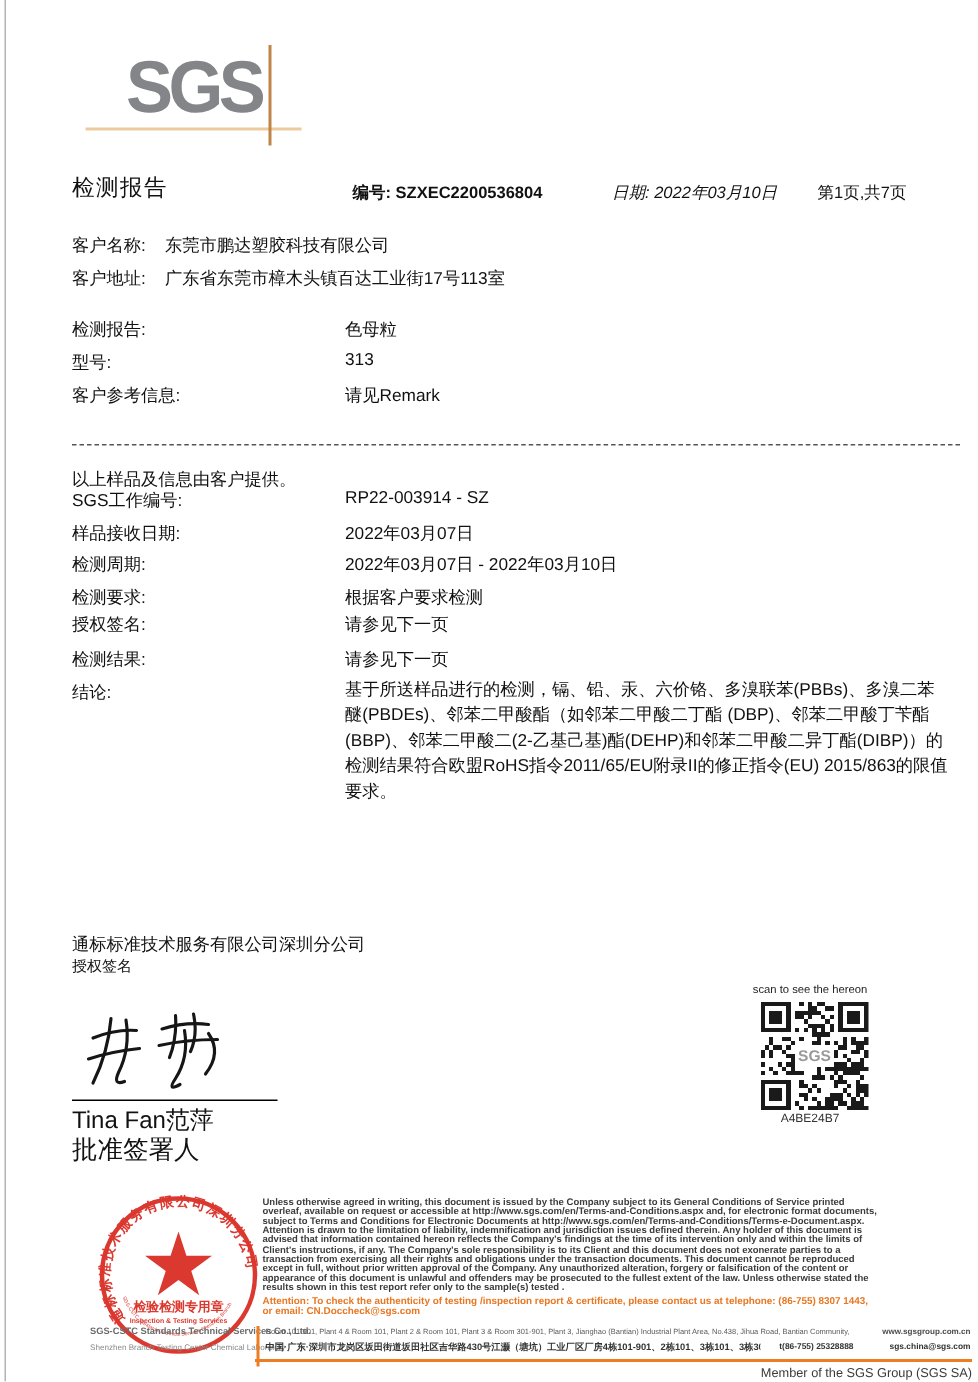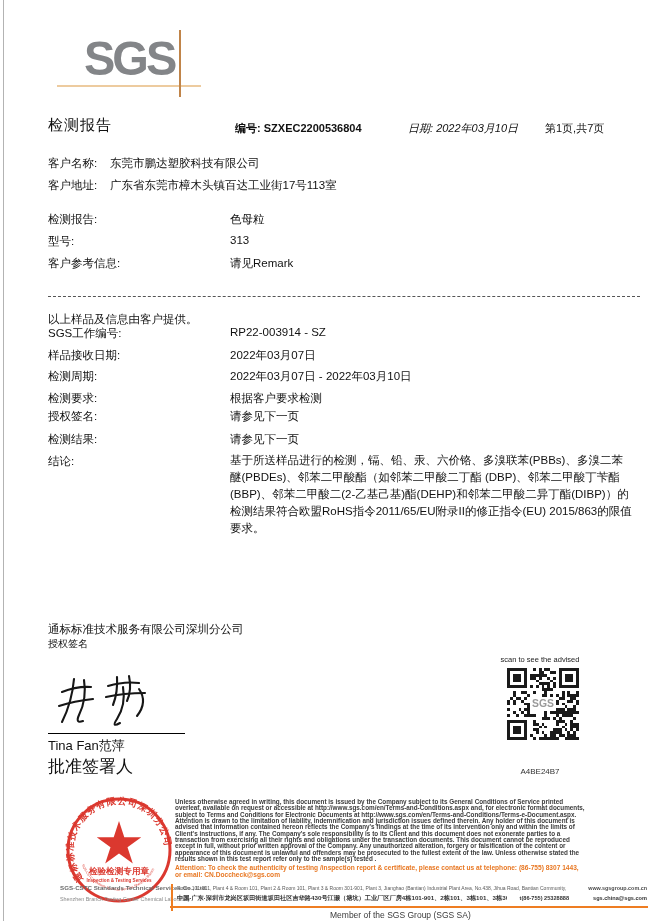--- a/index.html
+++ b/index.html
@@ -28,26 +28,26 @@
   .cl-row{left:48px;width:590px;}
 
   .dash-sep{left:48px;top:296px;width:592px;border-top:1px dashed #555;}
 
   .concl{left:230px;top:452px;width:403px;font-size:11.5px;line-height:17px;}
 
   .sig-company{left:48px;top:622px;font-size:11.5px;}
   .sig-auth{left:48px;top:637px;font-size:10px;text-align:right;}
   .sig-svg{left:52px;top:672px;}
   .sig-line{left:48px;top:733px;width:137px;height:1px;background:#000;}
-  .sig-name{left:48px;top:737px;font-size:13px;}
+  .sig-name{left:48px;top:737px;font-size:16px;}
   .sig-title{left:48px;top:755px;font-size:17px;}
 
   .qr-caption{left:495px;top:655px;width:90px;text-align:center;font-size:7.5px;color:#222;}
   .qr-box{left:507px;top:668px;width:72px;height:72px;}
-  .qr-code-id{left:495px;top:741px;width:90px;text-align:center;font-size:8px;color:#333;margin-top:26px;}
+  .qr-code-id{left:495px;top:741px;width:90px;text-align:center;font-size:8px;color:#333;}
 
   .stamp{left:64px;top:795px;width:110px;height:110px;opacity:.92;}
 
   .legal{left:175px;top:799px;width:472px;font-size:6.35px;line-height:6.35px;
     color:#3c3c3c;font-weight:bold;letter-spacing:0;}
   .legal div{white-space:nowrap;}
   .attention{left:175px;top:864px;width:472px;font-size:6.6px;line-height:7.2px;
     color:#e87722;font-weight:bold;}
   .attention div{white-space:nowrap;}
 
@@ -57,21 +57,21 @@
   .addr-en .a{display:inline-block;max-width:390px;overflow:hidden;white-space:nowrap;}
   .addr-cn{left:177px;top:894px;width:470px;font-size:6.2px;font-weight:bold;color:#333;}
   .addr-cn .a{display:inline-block;max-width:330px;overflow:hidden;white-space:nowrap;}
   .addr-cn .tel{position:absolute;right:78px;top:1px;font-size:5.6px;}
   .addr-cn .mail{position:absolute;right:0;top:1px;font-size:5.6px;}
 
   .co-en{left:60px;top:884px;font-size:6.2px;font-weight:bold;color:#6b6b6b;white-space:nowrap;}
   .lab-en{left:60px;top:896px;font-size:5.4px;color:#8a8a8a;white-space:nowrap;}
 
   .orange-rule{left:170px;top:906px;width:478px;height:2px;background:#ee7d22;}
-  .member{left:330px;top:910px;width:318px;font-size:8.5px;color:#3a3a3a;}
+  .member{left:330px;top:910px;width:318px;text-align:right;font-size:8.5px;color:#3a3a3a;}
 </style>
 </head>
 <body>
 
 <div class="abs page-edge"></div>
 
 <div class="abs logo-text">SGS</div>
 <div class="abs logo-underline"></div>
 <div class="abs logo-vline"></div>
 
@@ -150,21 +150,21 @@
     <path d="M77 4 Q80 18 75 29"></path>
     <path d="M54 25 Q72 21 93 21"></path>
     <path d="M71 15 Q74 33 65 47 Q59 56 68 51"></path>
     <path d="M87 17 Q96 30 85 44"></path>
   </g>
 </svg>
 <div class="abs sig-line"></div>
 <div class="abs sig-name nowrap">Tina Fan范萍</div>
 <div class="abs sig-title nowrap">批准签署人</div>
 
-<div class="abs qr-caption nowrap">scan to see the advised</div>
+<div class="abs qr-caption nowrap">scan to see the hereon</div>
 <svg class="abs qr-box" viewBox="0 0 25 25" preserveAspectRatio="none" shape-rendering="crispEdges">
     <rect x="0" y="0" width="1" height="1" fill="#1a1a1a"></rect>
     <rect x="1" y="0" width="1" height="1" fill="#1a1a1a"></rect>
     <rect x="2" y="0" width="1" height="1" fill="#1a1a1a"></rect>
     <rect x="3" y="0" width="1" height="1" fill="#1a1a1a"></rect>
     <rect x="4" y="0" width="1" height="1" fill="#1a1a1a"></rect>
     <rect x="5" y="0" width="1" height="1" fill="#1a1a1a"></rect>
     <rect x="6" y="0" width="1" height="1" fill="#1a1a1a"></rect>
     <rect x="9" y="0" width="1" height="1" fill="#1a1a1a"></rect>
     <rect x="11" y="0" width="1" height="1" fill="#1a1a1a"></rect>

